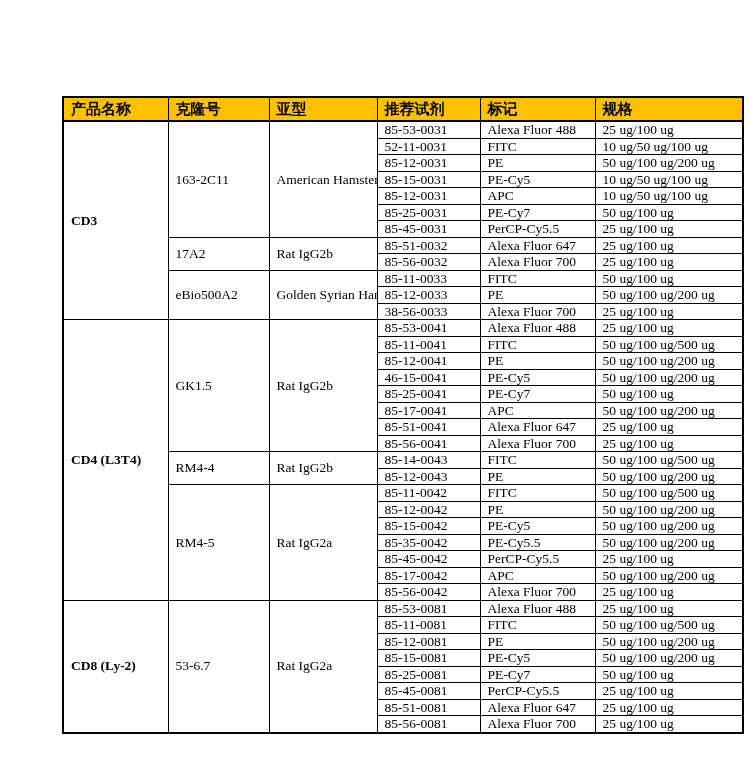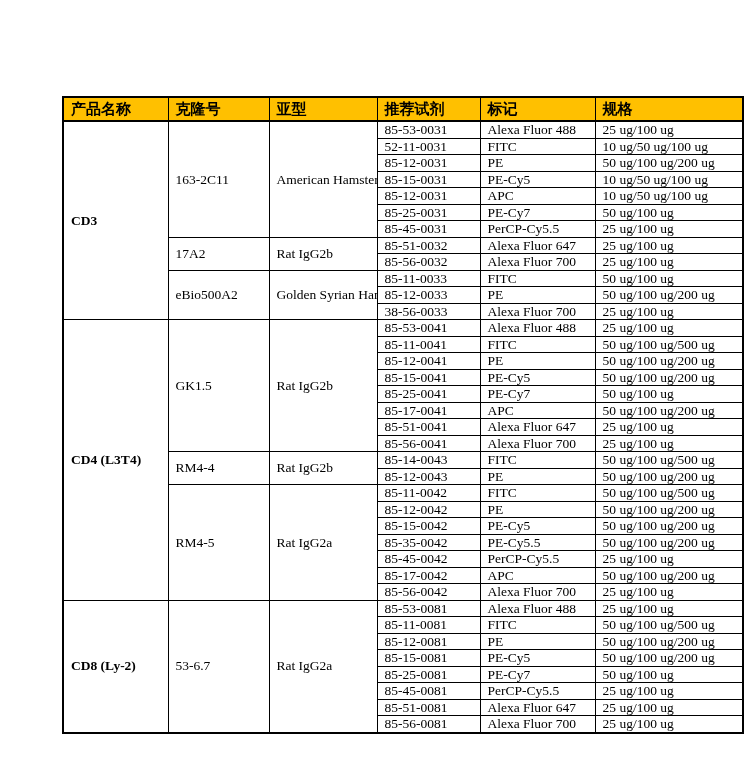--- a/index.html
+++ b/index.html
@@ -185,21 +185,21 @@
           <td>85-11-0041</td>
           <td>FITC</td>
           <td>50 ug/100 ug/500 ug</td>
         </tr>
         <tr>
           <td>85-12-0041</td>
           <td>PE</td>
           <td>50 ug/100 ug/200 ug</td>
         </tr>
         <tr>
-          <td>85-15-0041</td>
+          <td>46-15-0041</td>
           <td>PE-Cy5</td>
           <td>50 ug/100 ug/200 ug</td>
         </tr>
         <tr>
           <td>85-25-0041</td>
           <td>PE-Cy7</td>
           <td>50 ug/100 ug</td>
         </tr>
         <tr>
           <td>85-17-0041</td>

